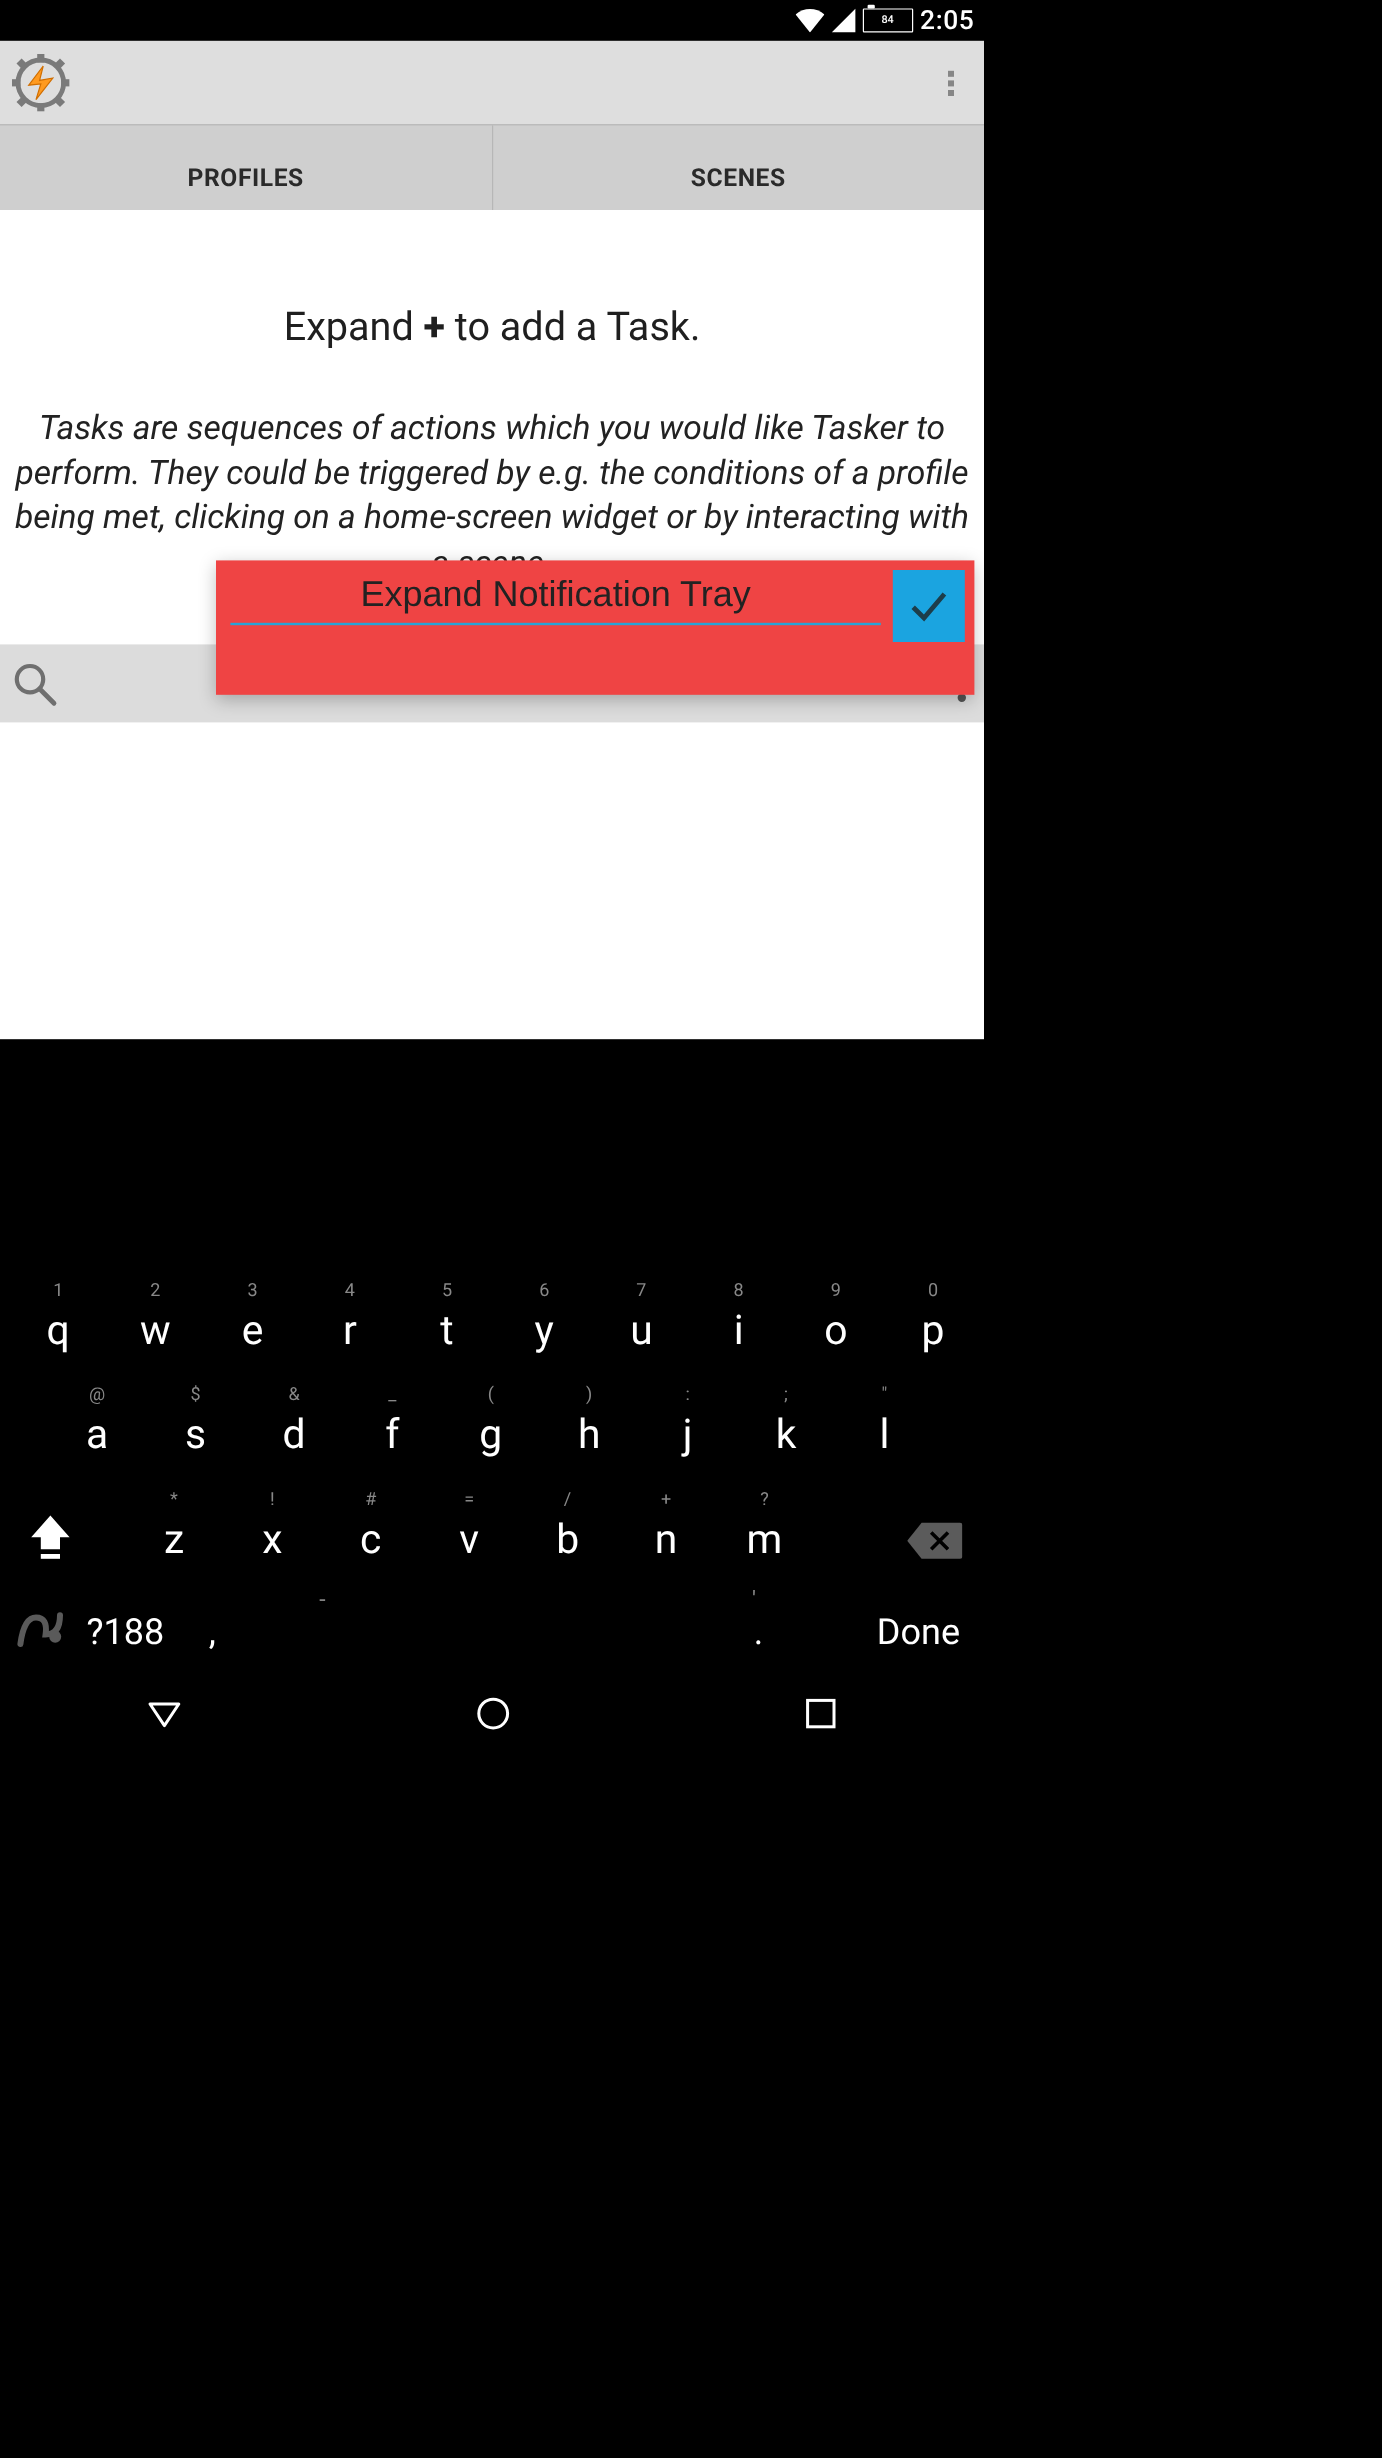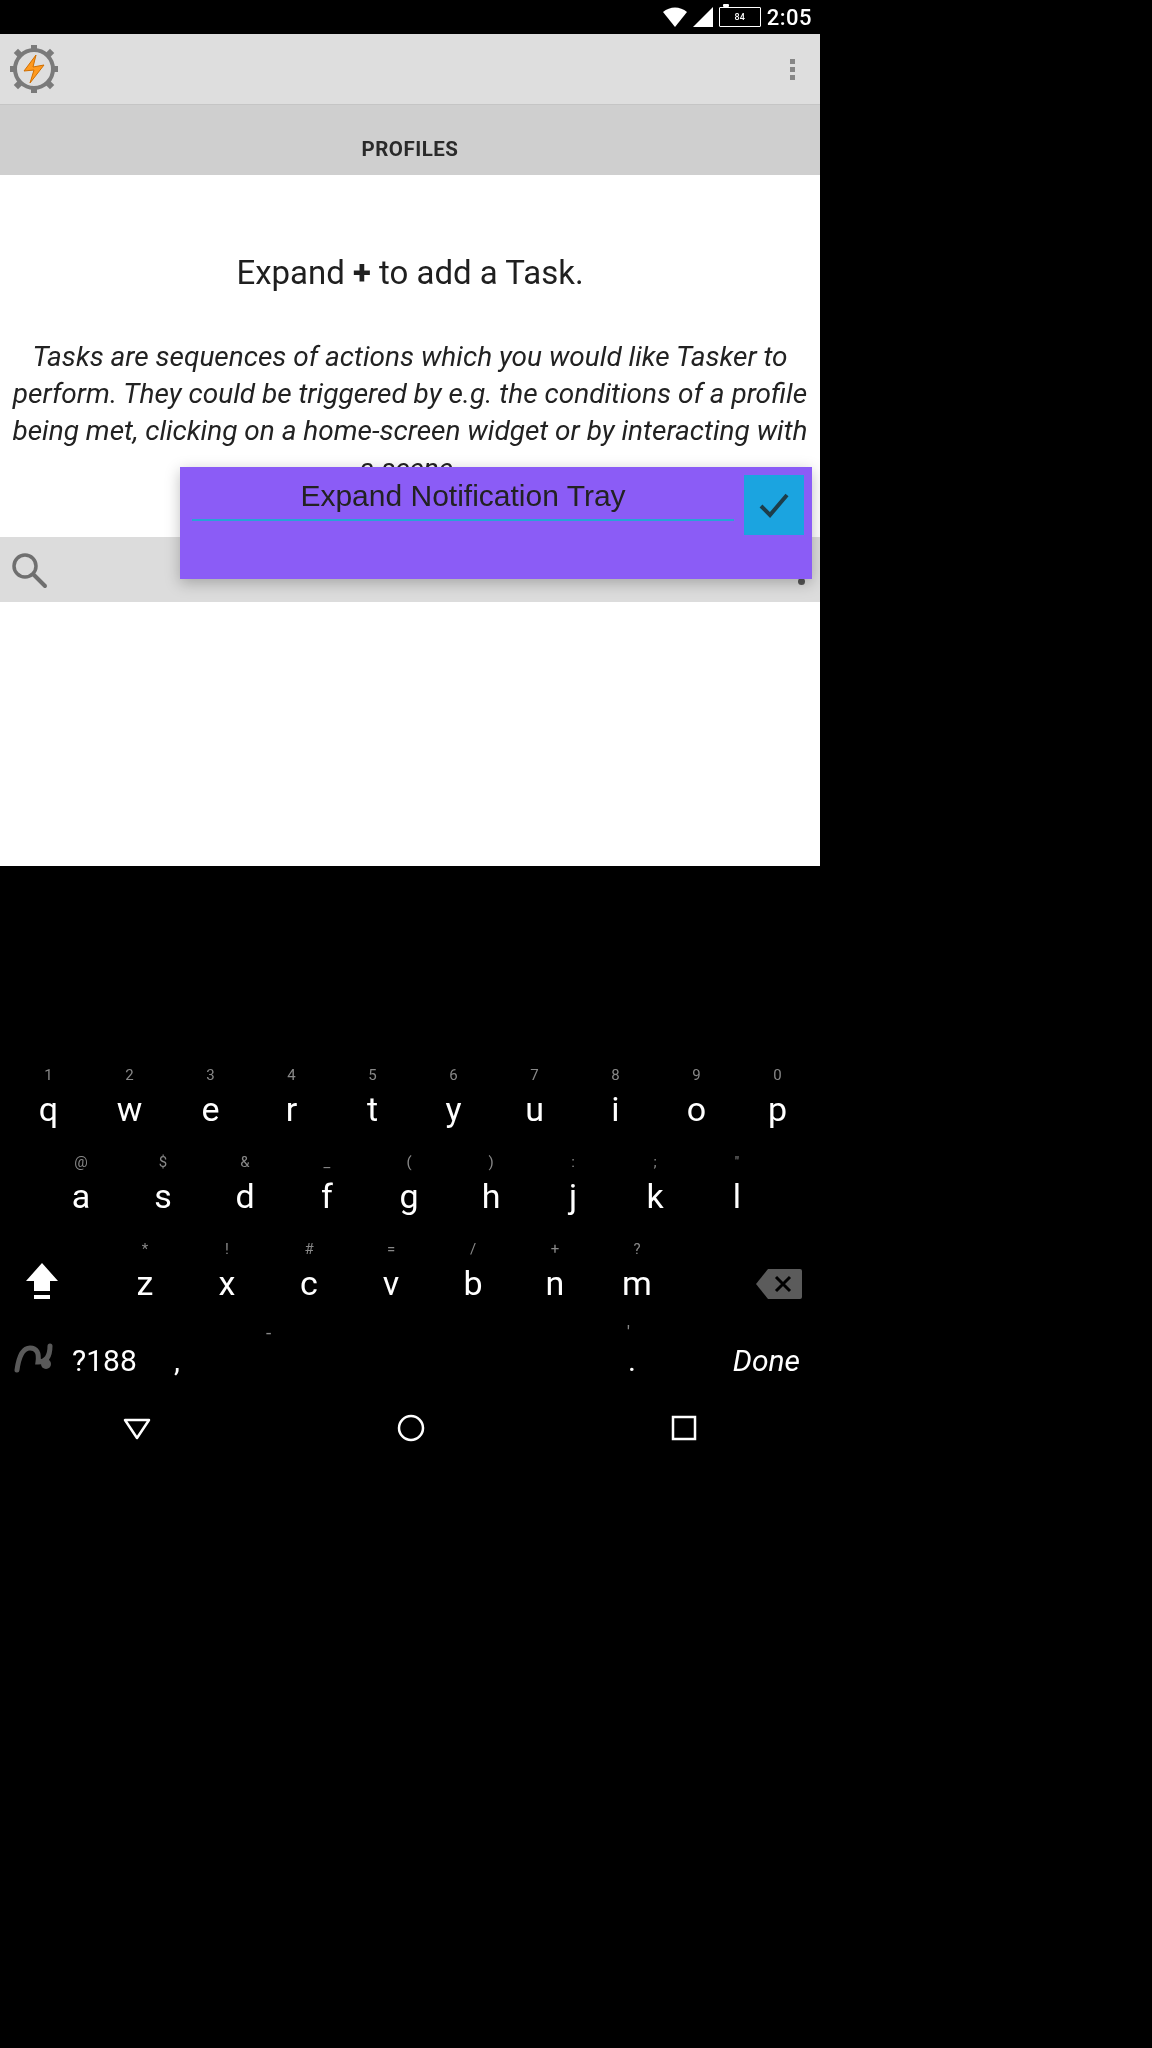--- a/index.html
+++ b/index.html
@@ -138,21 +138,21 @@
   .option-ico::before{content:'';position:absolute;top:0;left:4px;width:3px;height:22px;background:#555;}
   .option-ico::after{content:'';position:absolute;bottom:0;left:2px;width:7px;height:7px;border-radius:50%;background:#555;}
 
   
   .dialog{
     position:absolute;
     top:467px;
     left:180px;
     right:8px;
     height:112px;
-    background:#8b5cf6;
+    background:#ef4444;
     box-shadow: 0 4px 14px rgba(0,0,0,0.25);
     padding: 8px 8px 4px 12px;
   }
   .dialog-row{ display:flex; gap:10px; align-items:flex-start; }
   .task-input{
     flex:1;
     font-size:30px;
     color:#222;
     background:transparent;
     border:none;
@@ -198,21 +198,21 @@
     position:absolute; bottom:16px;
   }
   .back-key svg, .shift-key svg{ display:block; }
   .krow5{ height:80px; display:flex; align-items:center; position:relative;}
   .swype{position:absolute; left:10px; bottom:18px;}
   .num-toggle{position:absolute; left:68px; bottom:18px; font-size:30px;}
   .comma{position:absolute; left:170px; bottom:18px; font-size:30px;}
   .dash{position:absolute; left:262px; bottom:52px; font-size:19px; color:#888;}
   .dot{position:absolute; right:180px; bottom:18px; font-size:30px;}
   .apos{position:absolute; right:186px; bottom:52px; font-size:19px; color:#888;}
-  .done{position:absolute; right:16px; bottom:18px; font-size:30px;font-style:italic;}
+  .done{position:absolute; right:16px; bottom:18px; font-size:30px;}
 
   
   .navbar{
     position:absolute; left:0; right:0; bottom:0; height:56px;
     background:#000;
     display:flex; align-items:center; justify-content:space-around;
   }
   .navbar svg{ display:block; }
 </style>
 </head>
@@ -254,20 +254,23 @@
   <span class="overflow-icon">
     <span></span>
         <span></span>
         <span></span>
   </span>
 </div>
 
 <div class="tab-bar">
   <div class="tab">
     <span>PROFILES</span>
+  </div>
+  <div class="tab">
+    <span>SCENES</span>
   </div>
 </div>
 
 <div class="content">
   <div class="hint-title">
     <span>Expand </span><b>+</b><span> to add a Task.</span>
   </div>
   <div class="hint-body">Tasks are sequences of actions which you would like Tasker to perform. They could be triggered by e.g. the conditions of a profile being met, clicking on a home-screen widget or by interacting with a scene.</div>
 </div>
 

